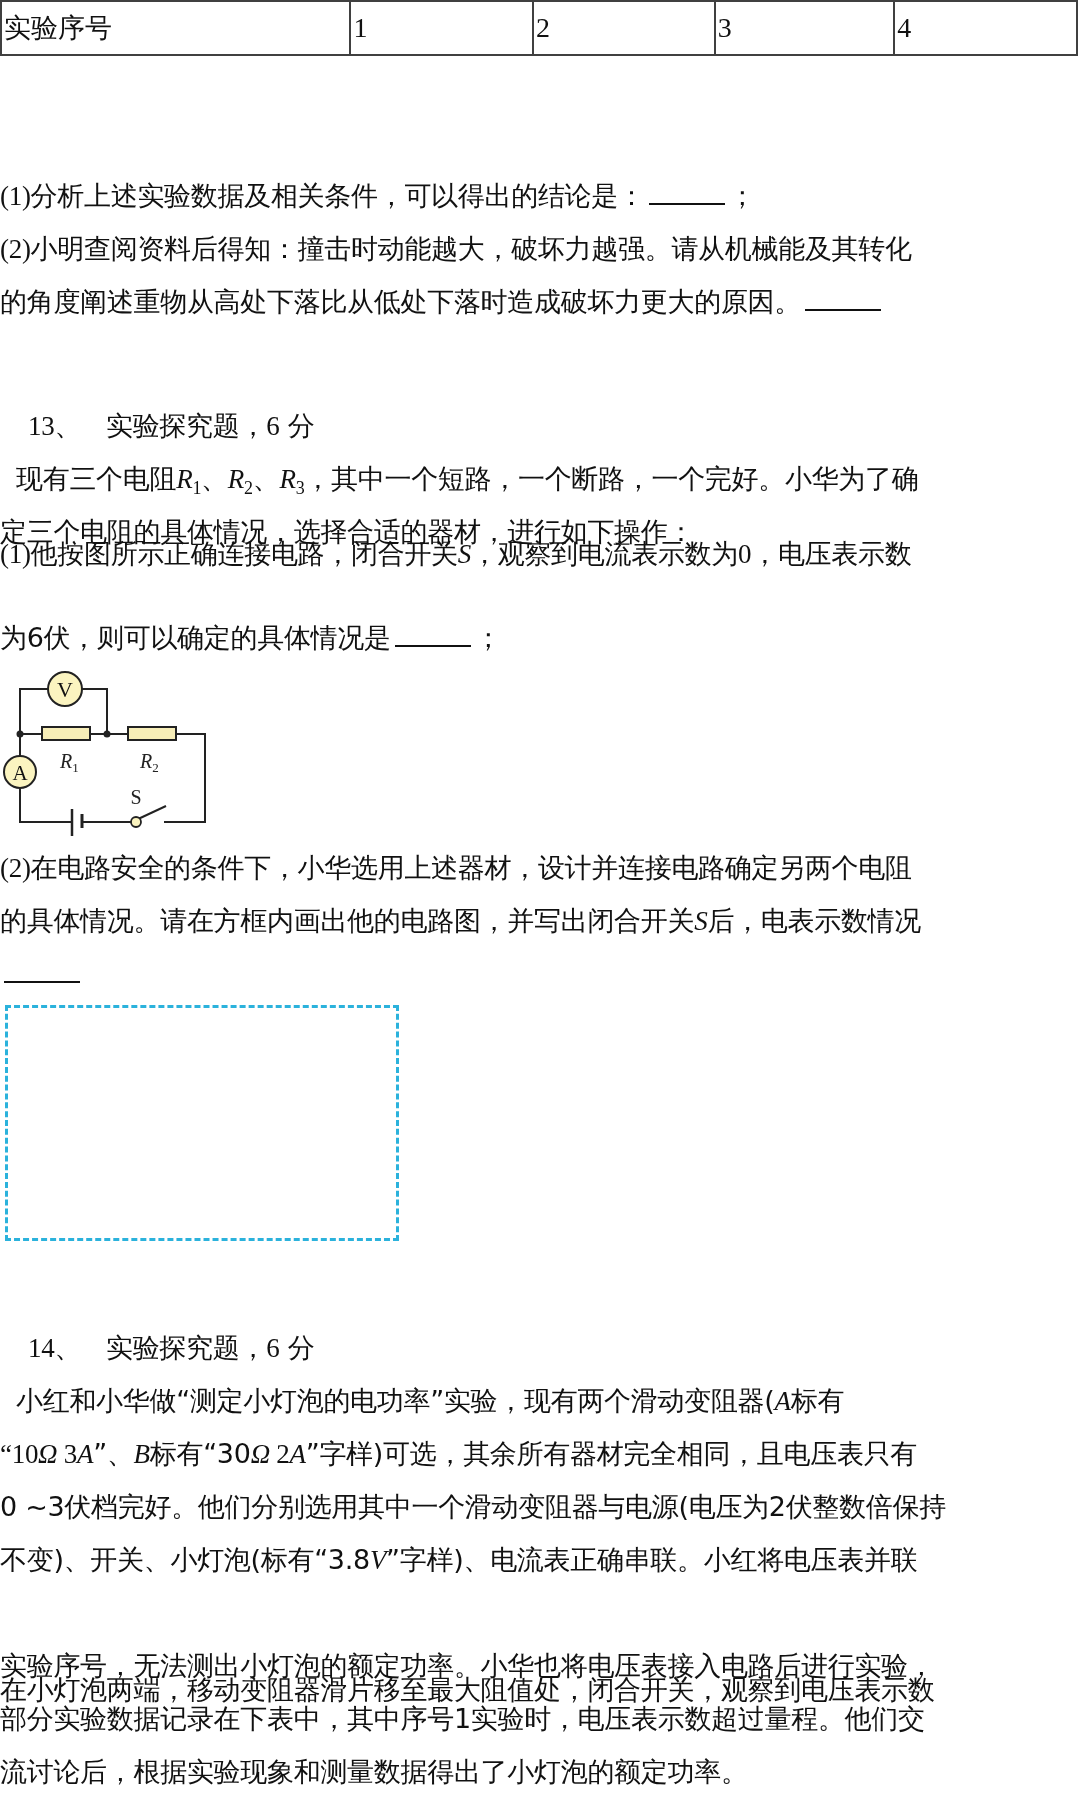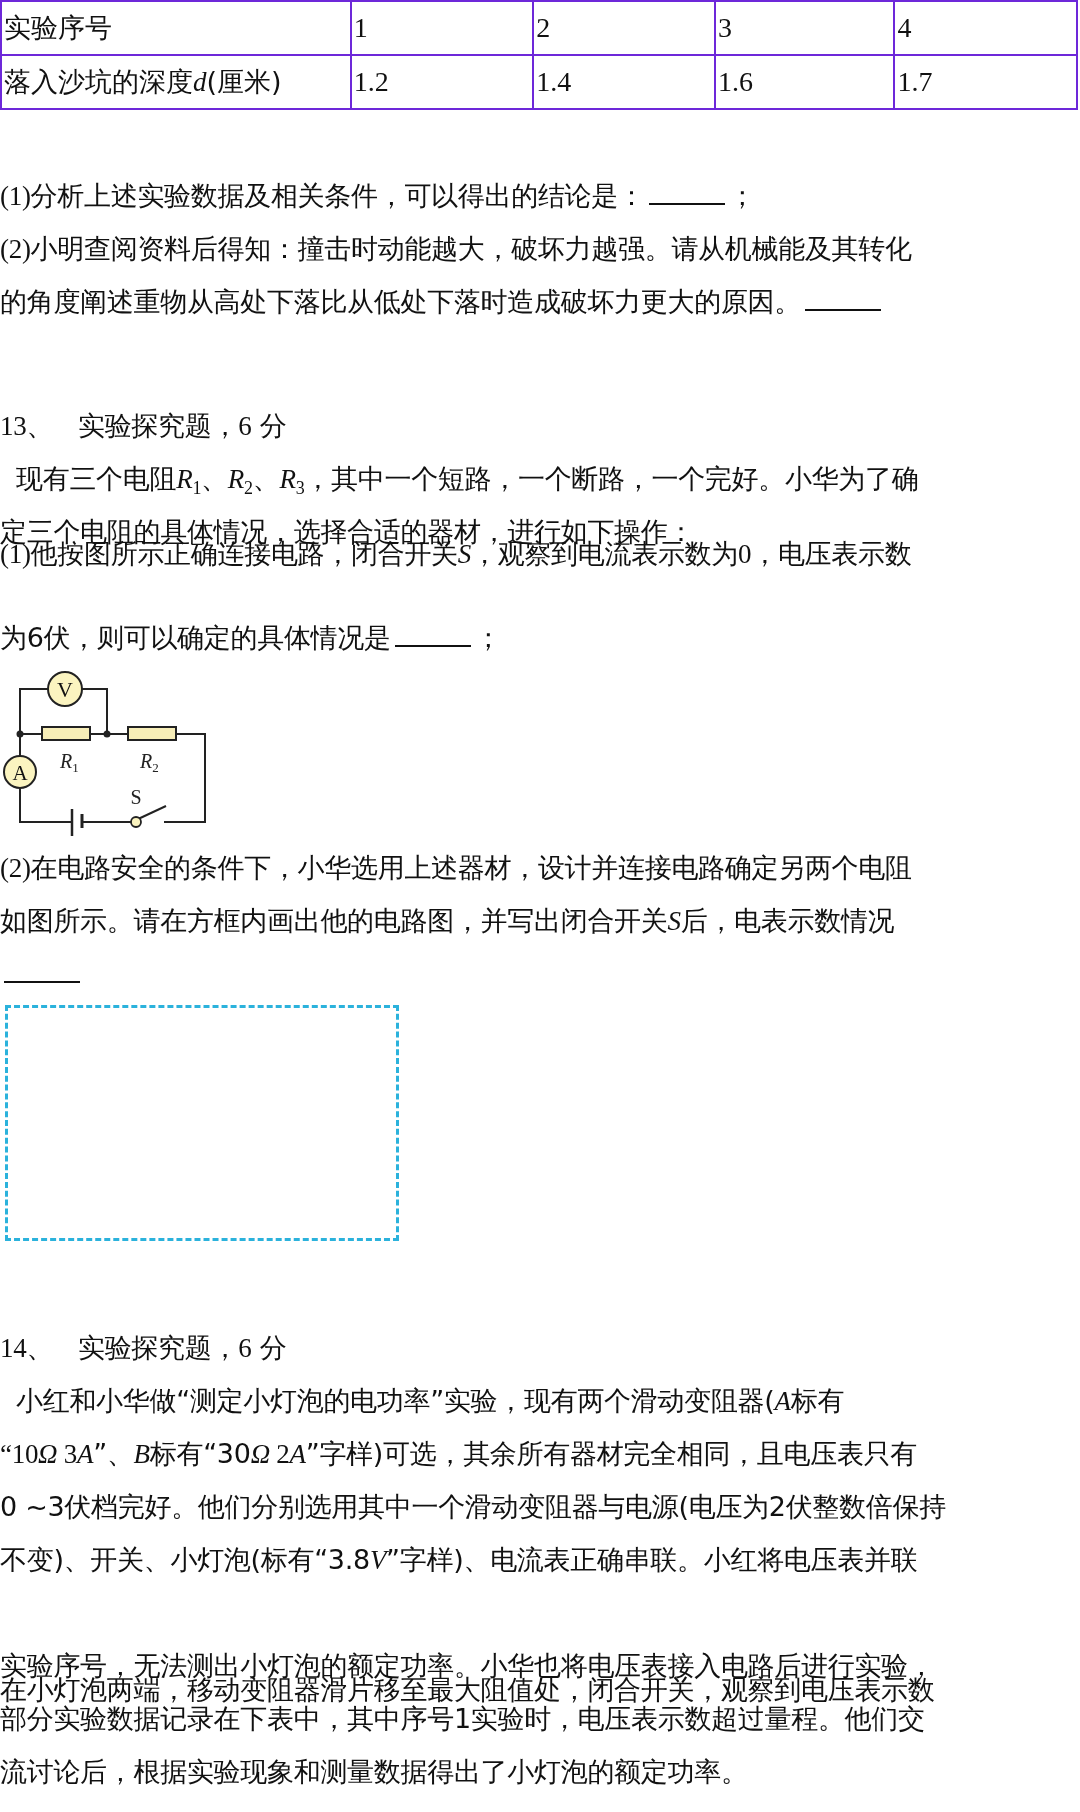--- a/index.html
+++ b/index.html
@@ -1,25 +1,25 @@
 <!DOCTYPE html>
 <html><head>
 <meta charset="utf-8">
 <style>
   html, body { margin:0; padding:0; background:#ffffff; }
   body { width:1080px; height:1812px; position:relative; overflow:hidden;
          font-family:"DejaVu Sans", sans-serif; color:#111; }
   .serif { font-family:"Liberation Serif", "DejaVu Serif", serif; }
   .it { font-style:italic; font-family:"Liberation Serif", "DejaVu Serif", serif; }
   table.data { position:absolute; left:0; top:0; border-collapse:collapse; width:1078px; }
-  table.data td { border:2px solid #6d28d9; height:52px; padding:0 0 0 2px; font-size:27px; vertical-align:middle; white-space:nowrap; }
+  table.data td { border:2px solid #404040; height:52px; padding:0 0 0 2px; font-size:27px; vertical-align:middle; white-space:nowrap; }
   table.data td.num { font-family:"Liberation Serif", "DejaVu Serif", serif; font-size:28px; }
   .line { position:absolute; left:0; font-size:27px; line-height:36px; white-space:nowrap; letter-spacing:-0.3px; }
   .blank { display:inline-block; width:76px; border-bottom:2px solid #111; height:24px; vertical-align:baseline; margin:0 4px; }
-  .heading { font-size:27px; }
+  .heading { font-size:27px;margin-left:28px; }
   .sub { font-size:18px; vertical-align:-6px; }
   #circuit { position:absolute; left:0; top:664px; }
   #answer-box { position:absolute; left:5px; top:1005px; width:394px; height:236px;
                 border:3px dashed #2bb2dc; box-sizing:border-box; }
 </style>
 </head>
 <body>
 
 <table class="data">
   <colgroup>
@@ -29,27 +29,20 @@
       <col style="width:180px">
       <col style="width:183px">
   </colgroup>
   <tbody>
       <tr>
     <td><span>实验序号</span></td>
     <td class="num">1</td>
     <td class="num">2</td>
     <td class="num">3</td>
     <td class="num">4</td>
-  </tr>
-  <tr>
-    <td><span>落入沙坑的深度</span><span class="it">d</span><span>(厘米)</span></td>
-    <td class="num">1.2</td>
-    <td class="num">1.4</td>
-    <td class="num">1.6</td>
-    <td class="num">1.7</td>
   </tr>
 </tbody>
   </table>
 
 <div class="line" style="top:178px">
   <span class="serif">(1)</span><span>分析上述实验数据及相关条件，可以得出的结论是：</span><span class="blank"></span><span>；</span>
 </div>
 <div class="line" style="top:231px">
   <span class="serif">(2)</span><span>小明查阅资料后得知：撞击时动能越大，破坏力越强。请从机械能及其转化</span>
 </div>
@@ -113,21 +106,21 @@
   <text x="140" y="104" font-family="Liberation Serif, serif" font-style="italic" font-size="20" fill="#222"><tspan>R</tspan><tspan font-style="normal" font-size="13" dy="4">2</tspan></text>
 
   <circle cx="136" cy="158" r="5" fill="#fbf4c0" stroke="#222" stroke-width="1.8"></circle>
   <text x="136" y="140" text-anchor="middle" font-family="Liberation Serif, serif" font-size="20" fill="#222">S</text>
 </svg>
 
 <div class="line" style="top:850px">
   <span class="serif">(2)</span><span>在电路安全的条件下，小华选用上述器材，设计并连接电路确定另两个电阻</span>
 </div>
 <div class="line" style="top:903px">
-  <span>如图所示。请在方框内画出他的电路图，并写出闭合开关</span><span class="it">S</span><span>后，电表示数情况</span>
+  <span>的具体情况。请在方框内画出他的电路图，并写出闭合开关</span><span class="it">S</span><span>后，电表示数情况</span>
 </div>
 <div class="line" style="top:956px">
   <span class="blank"></span>
 </div>
 
 <div id="answer-box"></div>
 
 <div class="line heading" style="top:1330px">
   <span class="serif">14、</span>&nbsp;&nbsp;&nbsp;<span>实验探究题，</span><span class="serif">6</span>&nbsp;<span>分</span>
 </div>

